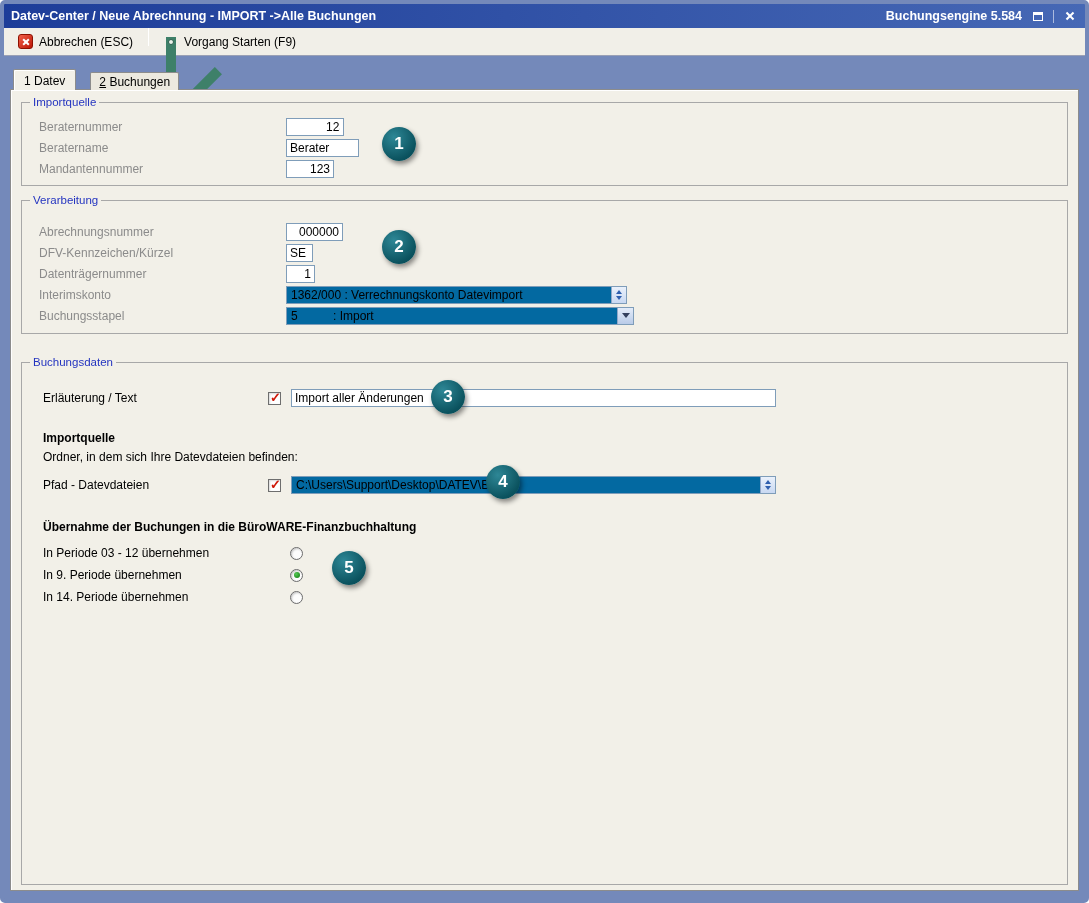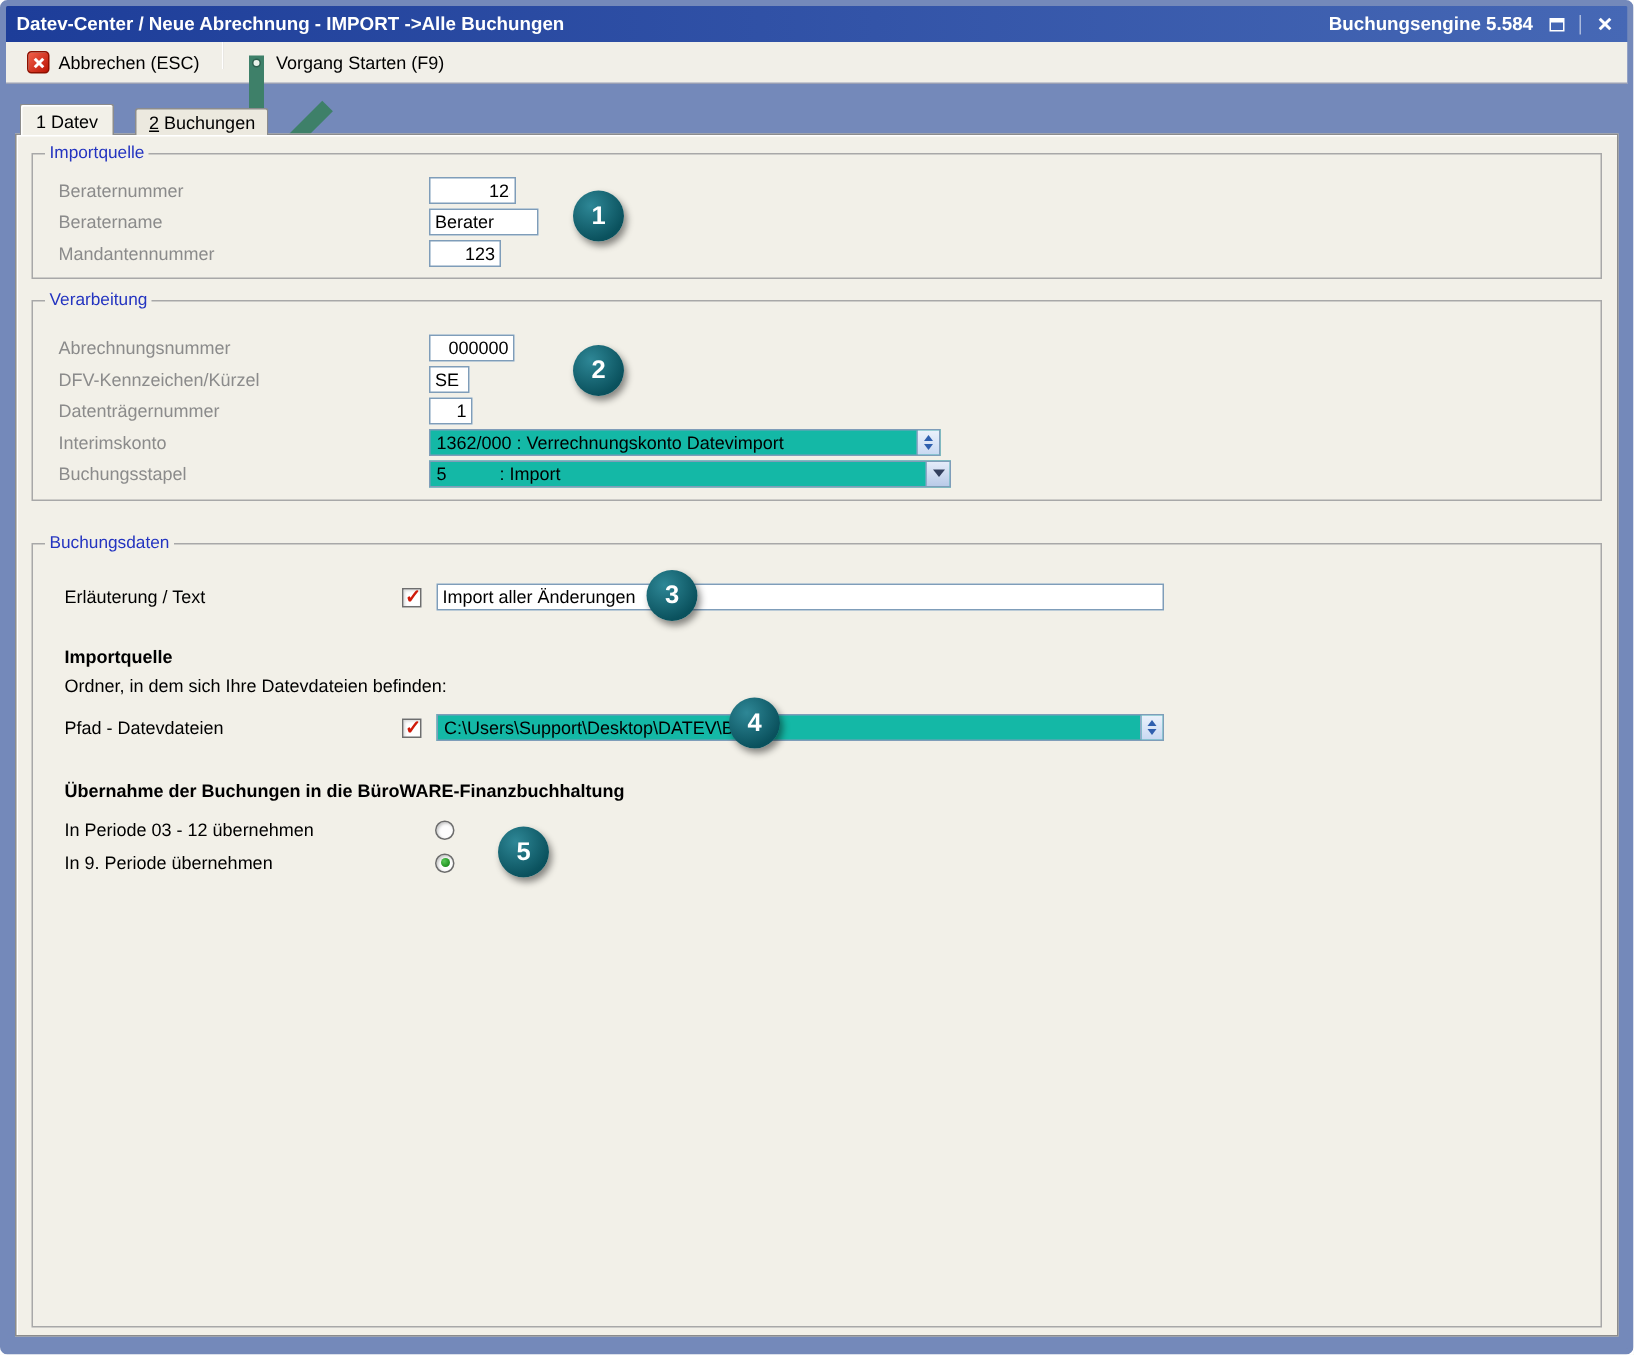--- a/index.html
+++ b/index.html
@@ -65,21 +65,21 @@
   .flabel { flex: 0 0 247px; }
   .dim { color: #8b8b8b; }
 
   .tin { height: 18px; border: 1px solid #7f9db9; background: #fff;
          font: 12px "Liberation Sans", sans-serif; padding: 0 3px; }
   .tr { text-align: right; }
   .w58 { width: 58px; padding-left: 39px; } .w73 { width: 73px; } .w48 { width: 48px; }
   .w57 { width: 57px; } .w27 { width: 27px; } .w29 { width: 29px; }
   .w485 { width: 485px; }
 
-  .combo { display: flex; height: 18px; border: 1px solid #7f9db9; background: #14b8a6; }
+  .combo { display: flex; height: 18px; border: 1px solid #7f9db9; background: #0369a1; }
   .w341 { width: 341px; } .w348 { width: 348px; }
   .combo-val { flex: 1; padding: 1px 4px; white-space: pre; overflow: hidden; line-height: 14px; }
   .stapel-num { flex: 0 0 46px; }
   .stapel-text { flex: 1; padding-left: 0; }
   .spin { flex: 0 0 15px; display: flex; flex-direction: column; align-items: center;
           justify-content: center; gap: 2px; background: linear-gradient(#eaf1fb, #c9d9f2);
           border-left: 1px solid #92a8c8; cursor: default; }
   .spin .up { width: 0; height: 0; border-left: 3.5px solid transparent; border-right: 3.5px solid transparent;
               border-bottom: 4px solid #2f5fae; }
   .spin .dn { width: 0; height: 0; border-left: 3.5px solid transparent; border-right: 3.5px solid transparent;
@@ -256,20 +256,24 @@
         <div class="rrow first">
           <span class="rlabel">In Periode 03 - 12 übernehmen</span>
           <span class="radio"></span>
         </div>
         <div class="rrow">
           <span class="rlabel">In 9. Periode übernehmen</span>
           <span class="radio selected">
               <i class="dot"></i>
             </span>
         </div>
+        <div class="rrow">
+          <span class="rlabel">In 14. Periode übernehmen</span>
+          <span class="radio"></span>
+        </div>
 
         <span class="badge b3">3</span>
         <span class="badge b4">4</span>
         <span class="badge b5">5</span>
       </div>
 
     </div>
   </div>
 </div>
 

